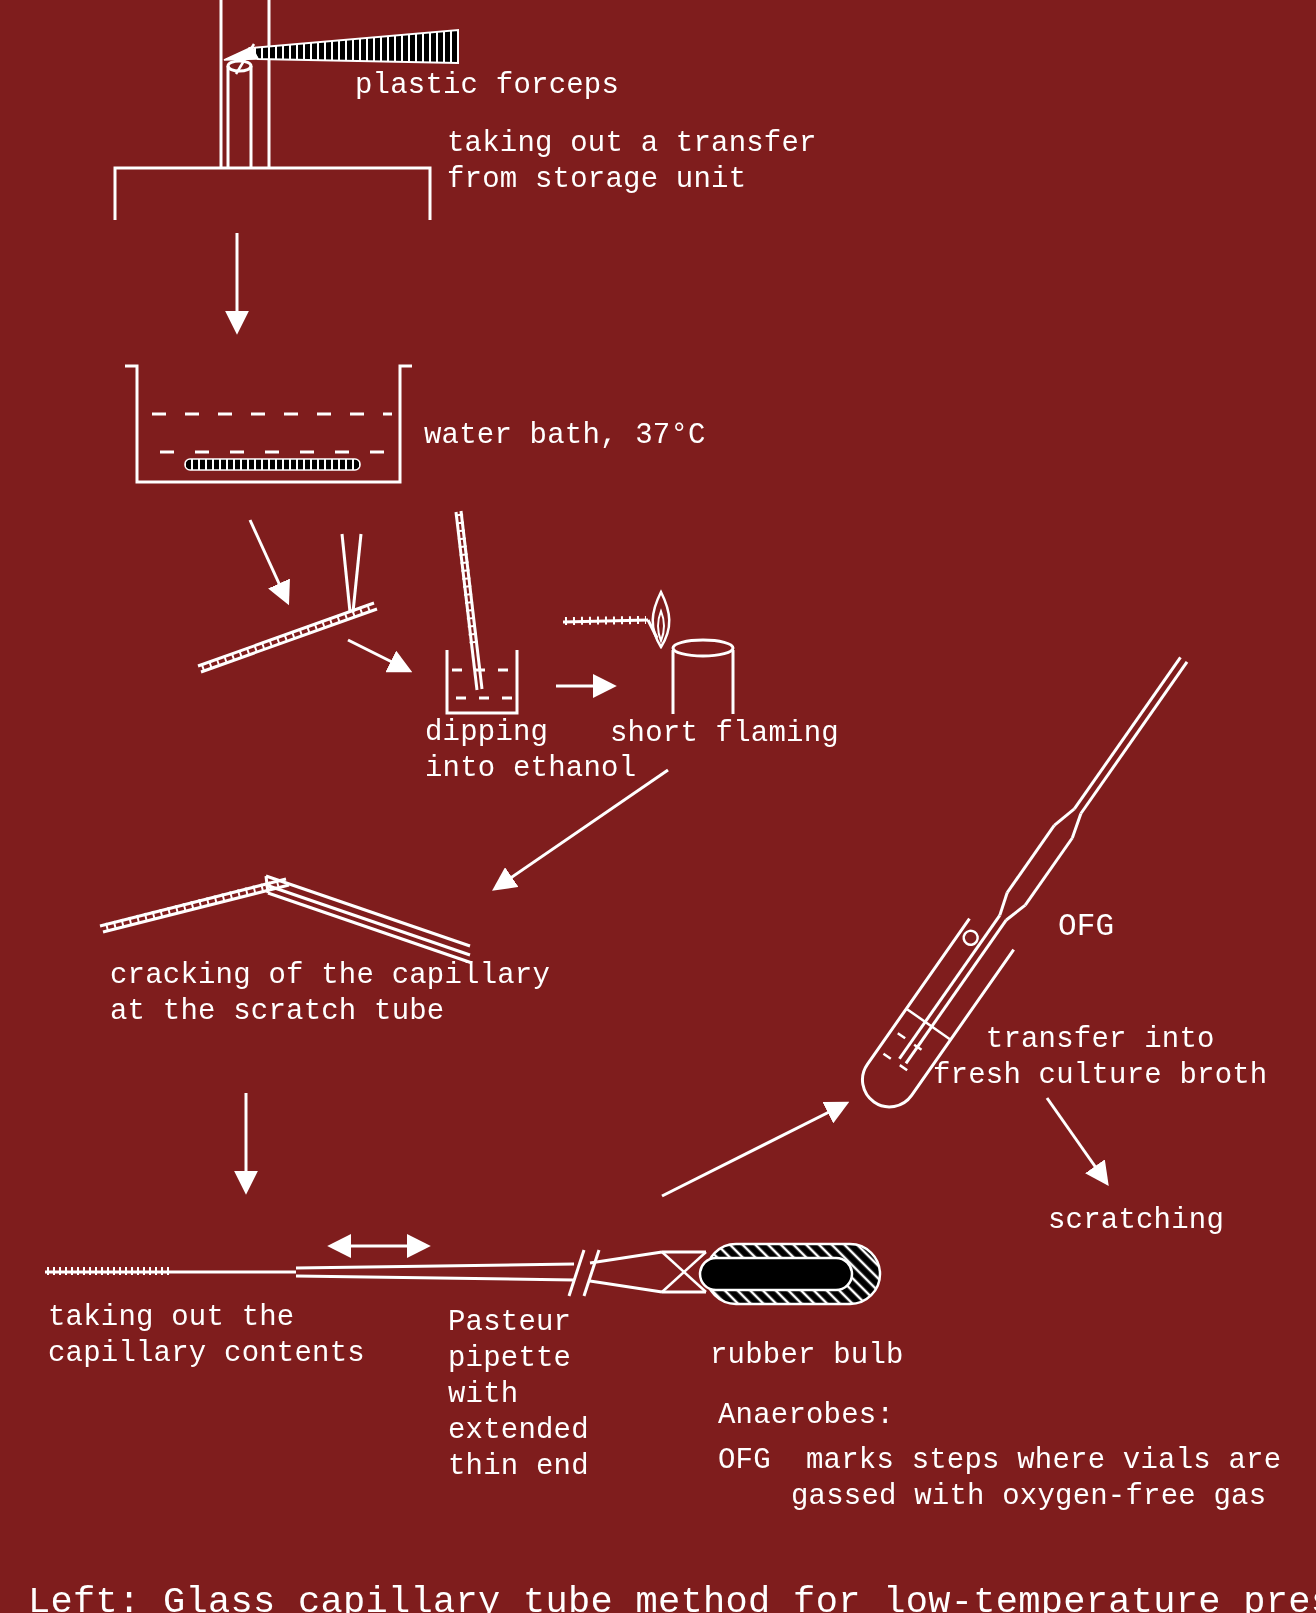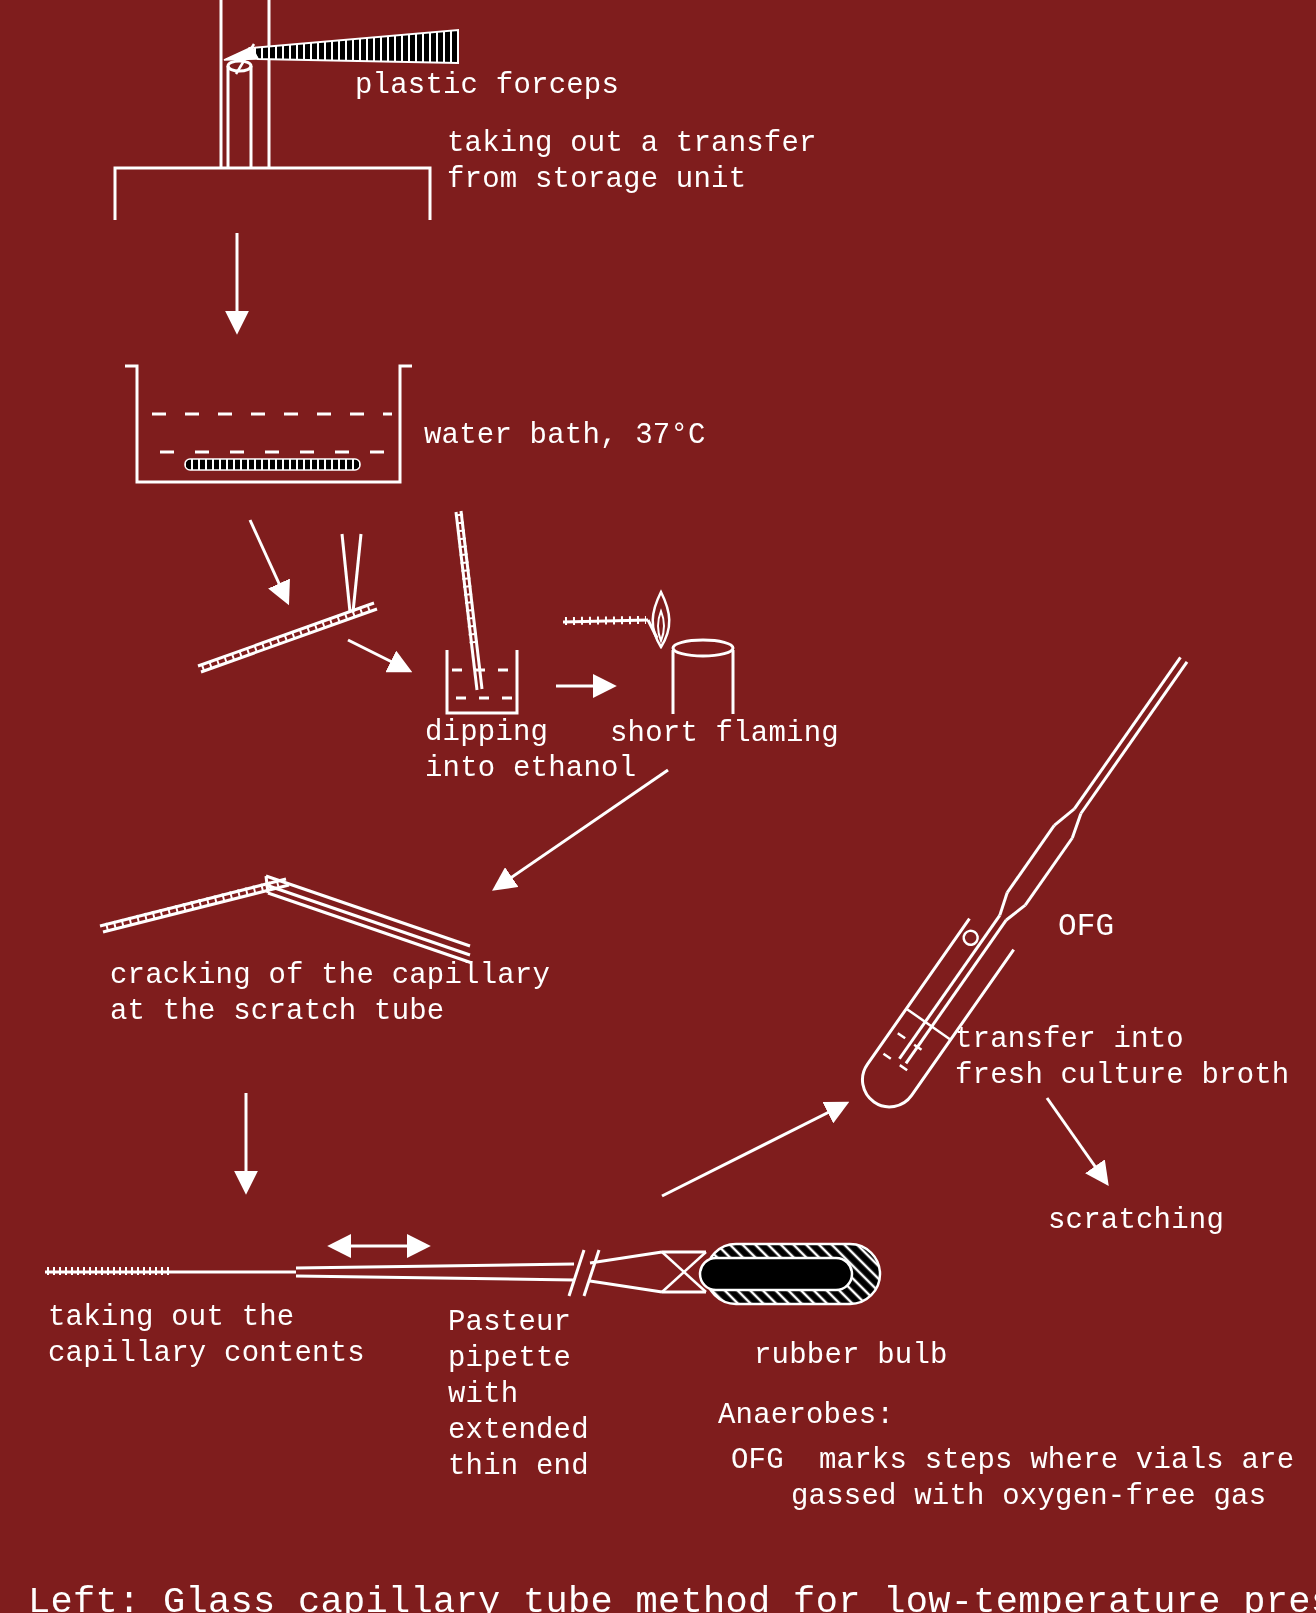--- a/index.html
+++ b/index.html
@@ -168,22 +168,22 @@
   <div class="label" style="left:425px; top:715px;">dipping
 into ethanol</div>
   <div class="label" style="left:610px; top:716px;">short flaming</div>
   <div class="label" style="left:110px; top:958px;">cracking of the capillary
 at the scratch tube</div>
   <div class="label" style="left:48px; top:1300px;">taking out the
 capillary contents</div>
   <div class="label center" style="left:448px; top:1305px; width:215px;">Pasteur pipette
 with extended
 thin end</div>
-  <div class="label" style="left:710px; top:1338px;margin-left:44px;">rubber bulb</div>
+  <div class="label" style="left:710px; top:1338px;">rubber bulb</div>
   <div class="label" style="left:1058px; top:908px; font-size:31px;">OFG</div>
-  <div class="label" style="left:955px; top:1022px;">transfer into
+  <div class="label" style="left:933px; top:1022px;text-align:center;">transfer into
 fresh culture broth</div>
   <div class="label" style="left:1048px; top:1203px;">scratching</div>
   <div class="label" style="left:718px; top:1398px;">Anaerobes:</div>
-  <div class="label pre" style="left:718px; top:1443px;margin-left:13px;">OFG  marks steps where vials are</div>
+  <div class="label pre" style="left:718px; top:1443px;">OFG  marks steps where vials are</div>
   <div class="label pre" style="left:791px; top:1479px;">gassed with oxygen-free gas</div>
   <div class="label caption" style="left:28px; top:1580px; width:1400px; white-space:nowrap;">Left: Glass capillary tube method for low-temperature preservation of microorgani</div>
 </div>
 
 </body></html>

